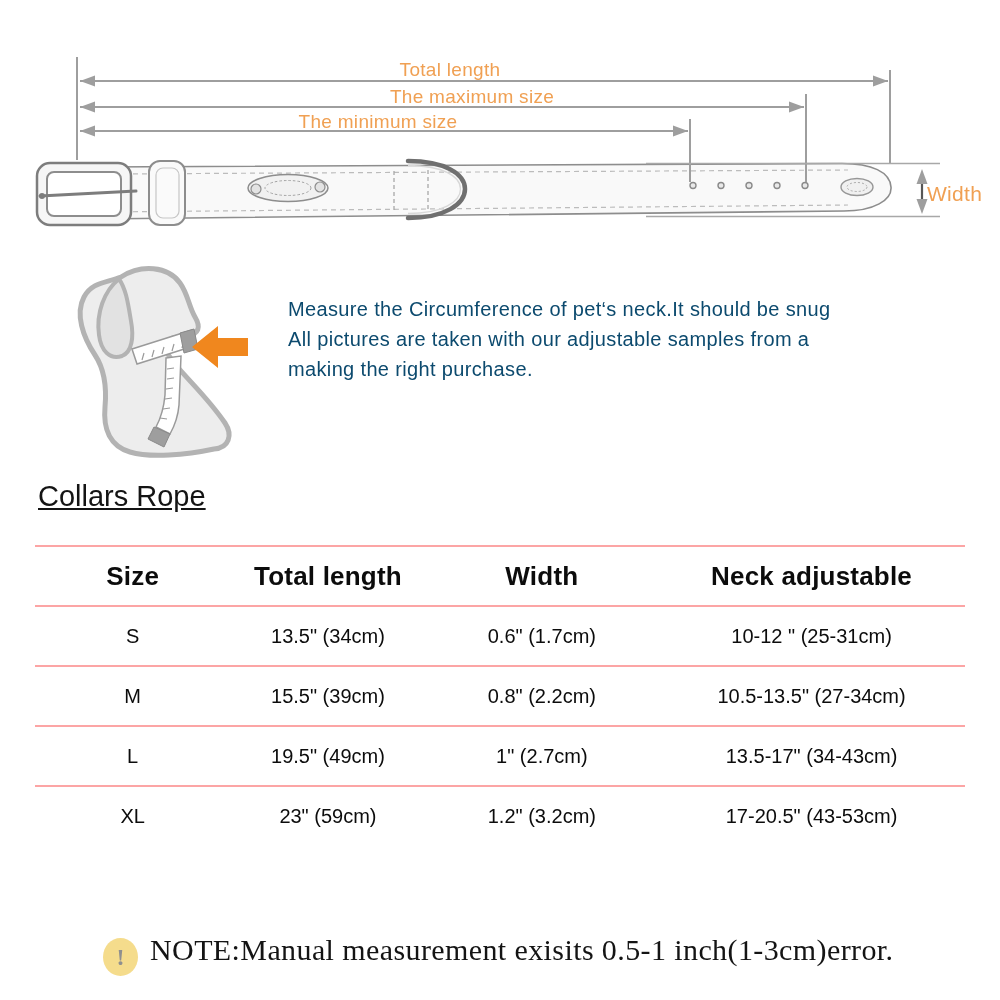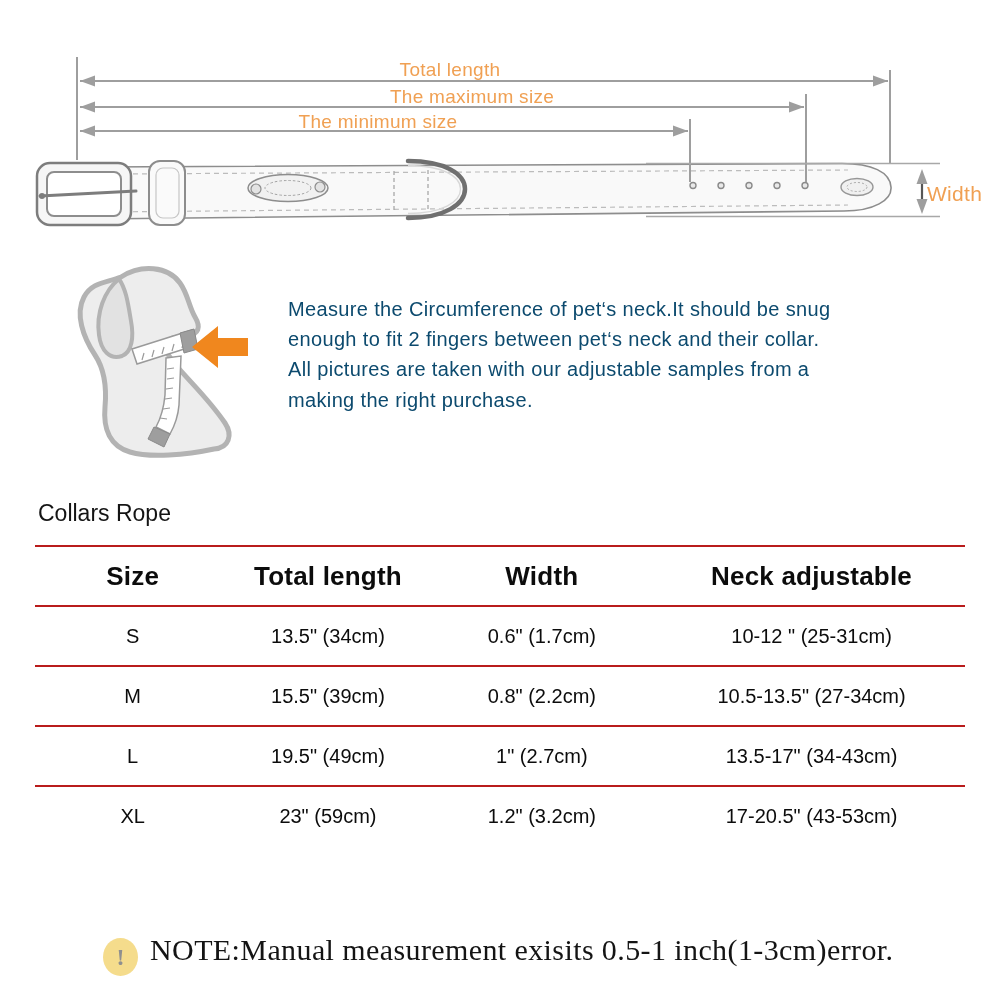--- a/index.html
+++ b/index.html
@@ -16,27 +16,27 @@
   }
   .dim-label.width{font-size:21px;text-align:left;}
 
   
   .measure-text{
     position:absolute;left:288px;top:294px;width:660px;
     font-size:20px;line-height:30.2px;letter-spacing:.35px;color:#0c4a6e;
   }
 
   
-  .table-title{position:absolute;left:38px;top:500px;font-size:23px;color:#141414;}
+  .table-title{position:absolute;left:38px;top:480px;font-size:29px;color:#141414;text-decoration:underline;}
   table.size-table{
     position:absolute;left:35px;top:545px;width:930px;
     border-collapse:collapse;table-layout:fixed;
   }
   table.size-table td,table.size-table th{
-    border-top:2px solid #b91c1c;height:58px;text-align:center;
+    border-top:2px solid #fca5a5;height:58px;text-align:center;
     font-weight:normal;font-size:20px;padding:0;color:#0c0c0c;margin-top:48px;
   }
   table.size-table tr.last td{border-bottom:2px solid #9e9e9e;}
   table.size-table th{font-size:26px;font-weight:bold;letter-spacing:.2px;}
   col.c1{width:21%;} col.c2{width:21%;} col.c3{width:25%;} col.c4{width:33%;}
 
   
   .note-badge{
     position:absolute;left:103px;top:938px;width:35px;height:38px;border-radius:50%;
     background:#F5DC8C;display:flex;align-items:center;justify-content:center;
@@ -149,21 +149,20 @@
     <polygon points="108,170 124,177 118,190 102,182" fill="#9e9e9e" stroke="#8a8a8a" stroke-width="1"></polygon>
     <polygon points="134,76 148,72 152,92 138,96" fill="#9e9e9e" stroke="#8a8a8a" stroke-width="1"></polygon>
   </g>
   <g>
     <polygon points="146,90 172,69 172,81 202,81 202,99 172,99 202,99 172,99 172,111" fill="#F0871E"></polygon>
   </g>
 </svg>
 
 <div class="measure-text">
   <div>Measure the Circumference of pet‘s neck.It should be snug</div>
-  <div>enough to fit 2 fingers between pet‘s neck and their collar.</div>
   <div>All pictures are taken with our adjustable samples from a</div>
   <div>making the right purchase.</div>
 </div>
 
 <div class="table-title">Collars Rope</div>
 
 <table class="size-table">
   <colgroup>
       <col class="c1">
       <col class="c2">

